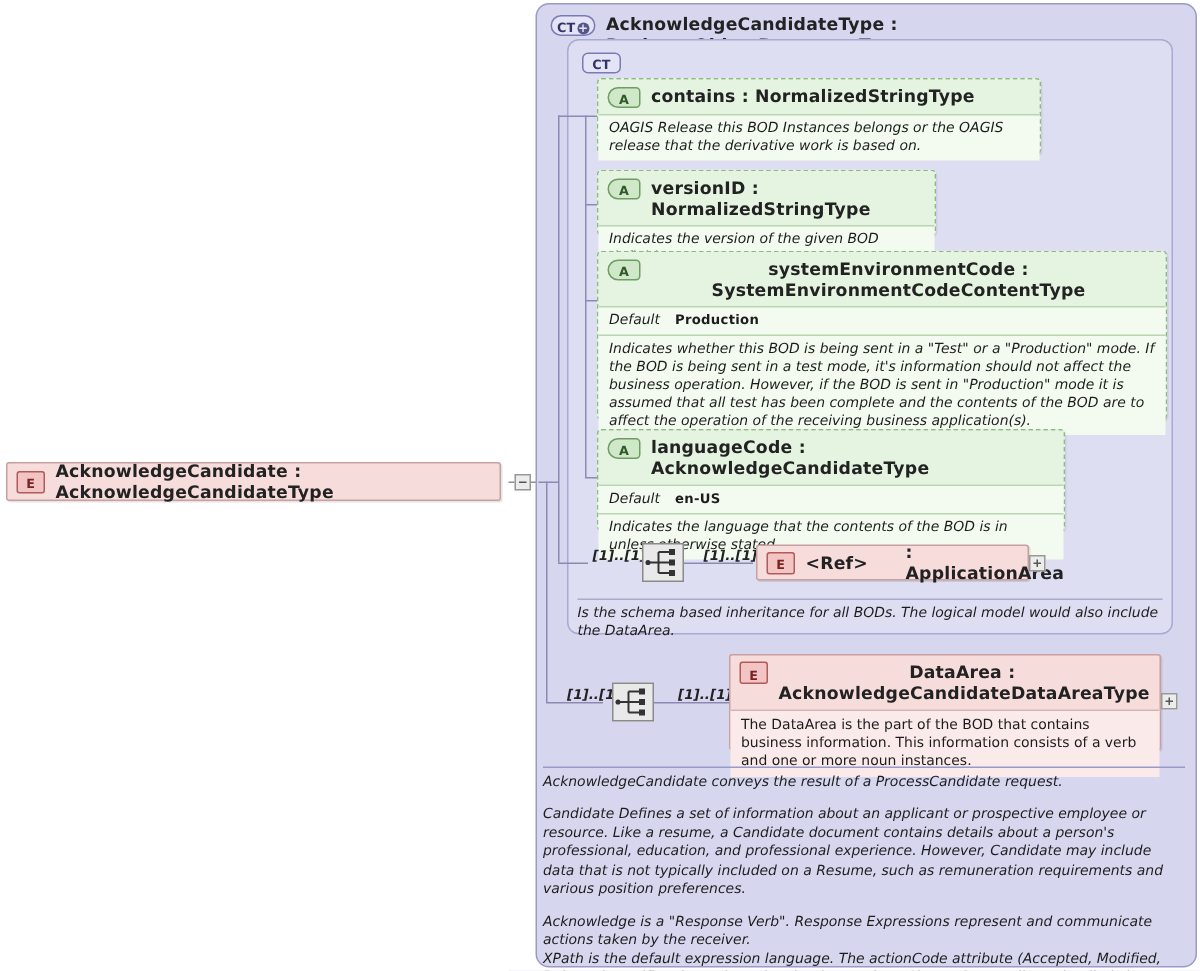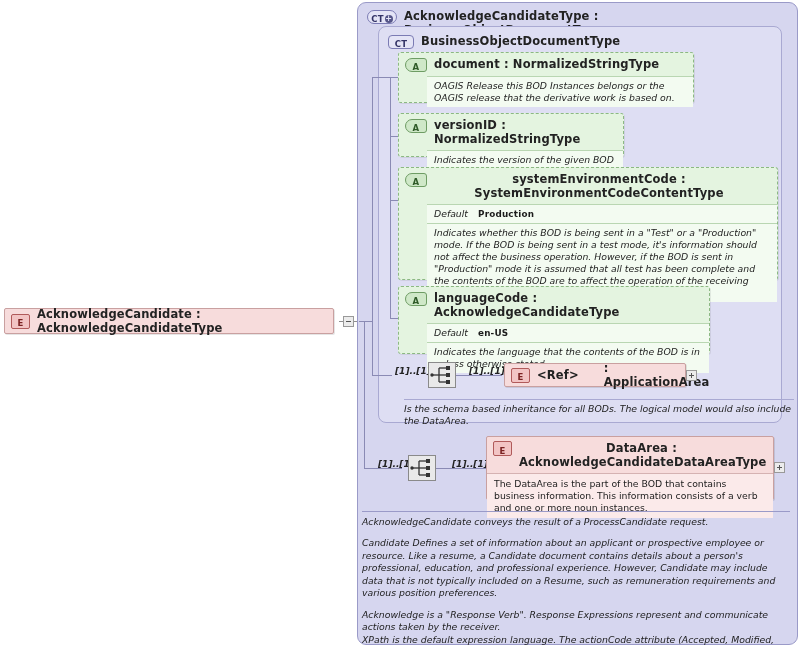--- a/index.html
+++ b/index.html
@@ -106,21 +106,20 @@
     margin-top: 1px;
   }
   .attr-default,
   .attr-doc {
     background: #f3fbf1;
     font-size: 9.3px;
     color: #1c1c1c;
     padding: 3px 7px 3px 7px;
     line-height: 1.28;
     border-top: 1px solid #b9d6b2;
-    margin-left: 28px;
   }
   .attr-default {
     display: flex;
     gap: 10px;
     align-items: baseline;
     font-style: normal;
   }
   .attr-default .lbl { font-style: italic; text-align: center; }
   .attr-default .val { font-weight: bold; font-size: 8.8px; letter-spacing: .2px; }
   .attr-doc { font-style: italic; }
@@ -246,41 +245,40 @@
       <span>CT</span>
         <span class="plusglyph">+</span>
     </span>
     <span>AcknowledgeCandidateType : BusinessObjectDocumentType</span>
   </div>
 
   <div class="node ct-inner" style="left:378px; top:26px; width:404px; height:397px;"></div>
 
   <div class="node-title" style="position:absolute; left:382px; top:30px; width:390px;">
     <span class="badge badge-ct">CT</span>
-    <span>BusinessObjectDocumentType</span>
   </div>
 
   <div class="line v" style="left:390px; top:77px; height:241px;"></div>
   <div class="line h" style="left:390px; top:77px; width:8px;"></div>
   <div class="line h" style="left:390px; top:136px; width:8px;"></div>
   <div class="line h" style="left:390px; top:200px; width:8px;"></div>
   <div class="line h" style="left:390px; top:318px; width:8px;"></div>
 
   <div class="line v" style="left:372px; top:77px; height:298px;"></div>
   <div class="line h" style="left:372px; top:77px; width:18px;"></div>
   <div class="line h" style="left:372px; top:375px; width:20px;"></div>
 
   <div class="line v" style="left:364px; top:321px; height:147px;"></div>
   <div class="line h" style="left:359px; top:321px; width:13px;"></div>
   <div class="line h" style="left:364px; top:468px; width:38px;"></div>
 
   <div class="node attr" style="left:398px; top:52px; width:296px; height:51px; box-shadow:1px 1px 0 rgba(0,0,0,0.07);">
     <div class="node-title">
       <span class="badge badge-a">A</span>
-      <span>document : NormalizedStringType</span>
+      <span>contains : NormalizedStringType</span>
     </div>
     <div class="attr-doc">OAGIS Release this BOD Instances belongs or the OAGIS release that the derivative work is based on.</div>
   </div>
 
   <div class="node attr" style="left:398px; top:113px; width:226px; height:44px; box-shadow:1px 1px 0 rgba(0,0,0,0.07);">
     <div class="node-title">
       <span class="badge badge-a">A</span>
       <span>versionID : NormalizedStringType</span>
     </div>
     <div class="attr-doc">Indicates the version of the given BOD definition.</div>
@@ -331,21 +329,21 @@
 
   <div class="node elem" style="left:504px; top:363px; width:182px; height:24px; box-shadow:1px 1px 0 rgba(0,0,0,0.10);">
     <div class="node-title" style="align-items:center; height:100%; padding-top:0; padding-bottom:0;">
       <span class="badge badge-e">E</span>
       <span>&lt;Ref&gt;</span>
       <span style="margin-left:18px;">: ApplicationArea</span>
     </div>
   </div>
   <div class="handle plus" style="left:686px; top:370px;"></div>
 
-  <div class="ct-doc" style="left:404px; top:399px; width:390px;">Is the schema based inheritance for all BODs. The logical model would also include the DataArea.</div>
+  <div class="ct-doc" style="left:385px; top:399px; width:390px;">Is the schema based inheritance for all BODs. The logical model would also include the DataArea.</div>
 
   <div class="card" style="left:378px; top:459px;">[1]..[1]</div>
 
   <div class="seq" style="left:408px; top:455px;">
     <svg width="26" height="24" viewBox="0 0 26 24">
       <line x1="3" y1="12" x2="10" y2="12" stroke="#333" stroke-width="1.3"></line>
       <circle cx="3" cy="12" r="1.7" fill="#333"></circle>
       <line x1="10" y1="5" x2="10" y2="19" stroke="#333" stroke-width="1.3"></line>
       <line x1="10" y1="5" x2="17" y2="5" stroke="#333" stroke-width="1.3"></line>
       <line x1="10" y1="12" x2="17" y2="12" stroke="#333" stroke-width="1.3"></line>

